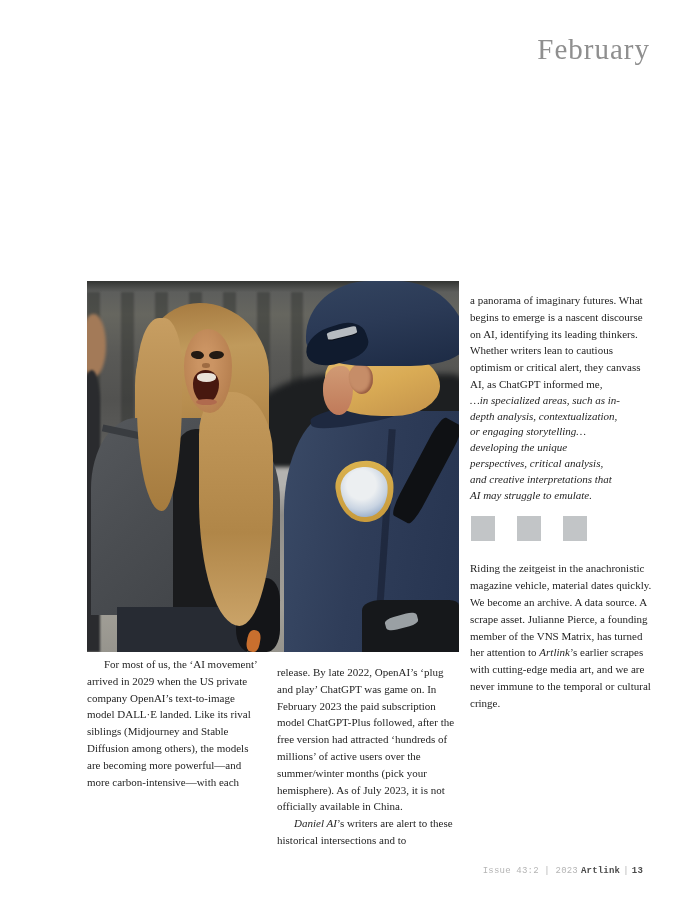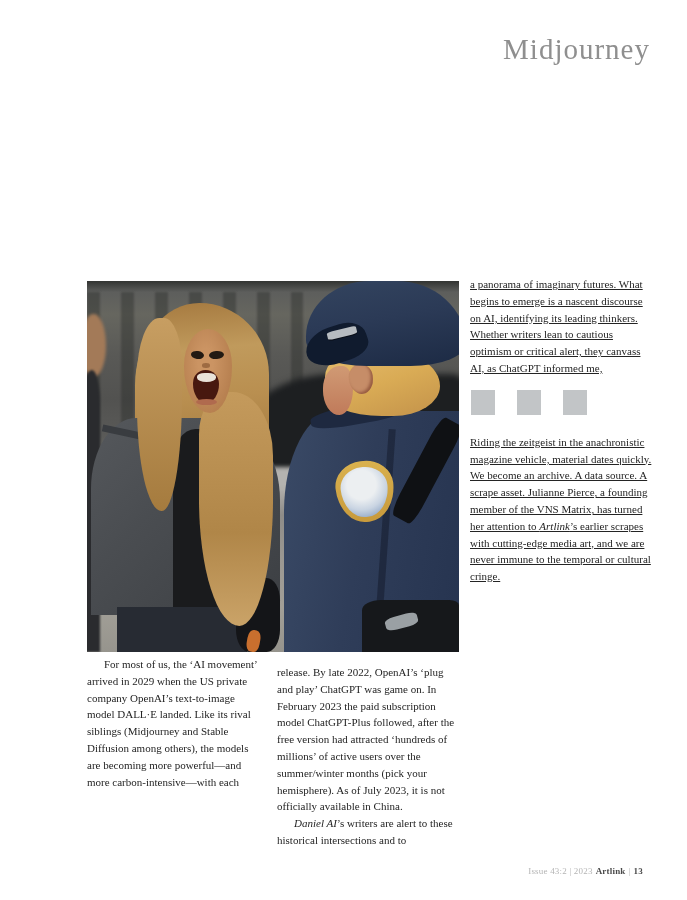--- a/index.html
+++ b/index.html
@@ -5,33 +5,33 @@
   html,body{margin:0;padding:0;}
   body{width:687px;height:900px;background:#ffffff;position:relative;overflow:hidden;
        font-family:"Liberation Serif", serif;}
   .page{position:absolute;inset:0;background:#fff;}
 
   .title{position:absolute;top:33px;right:37px;font-size:29px;color:#8f8f8f;
          letter-spacing:1px;font-weight:400;}
 
   
   .col{position:absolute;color:#242424;font-size:11px;line-height:16.8px;text-align:left;}
-  .col-right{left:470px;top:276px;width:186px;text-decoration:underline;}
+  .col-right{left:470px;top:292px;width:186px;}
   .col-left{left:87px;top:656px;width:177px;}
   .col-mid{left:277px;top:656px;width:184px;margin-top:8px;}
   .col p{margin:0;}
   .col p.indent{text-indent:17px;}
   .it{font-style:italic;}
 
   .quote{margin:10px 0 0 23px;width:150px;line-height:15.8px;font-size:11px;}
 
   .squares{display:flex;gap:22px;margin:13px 0 19px 1px;}
   .sq{width:24px;height:25px;}
 
-  .footer{position:absolute;top:866px;right:44px;font-family:Liberation Serif, serif;
+  .footer{position:absolute;top:866px;right:44px;font-family:Liberation Mono, monospace;
           font-size:9px;color:#b5b5b5;letter-spacing:.2px;padding-left:48px;}
   .footer .mag{color:#4a4a4a;font-weight:700;margin-left:3px;}
   .footer .divider{color:#b5b5b5;margin:0 3px;}
   .footer .pg{color:#4a4a4a;font-weight:700;}
 
   
   .photo{position:absolute;left:87px;top:281px;width:372px;height:371px;overflow:hidden;
          background:#6a6a68;}
   .photo div{position:absolute;}
   .ph-bg{inset:0;background:linear-gradient(180deg,#323432 0%,#5d5e5c 3%,#66665f 9%,
@@ -114,21 +114,21 @@
   .ph-brim{left:58.5%;top:12%;width:17%;height:10%;background:#101b2e;
         border-radius:50% 40% 40% 50%/60% 50% 40% 50%;transform:rotate(-18deg);}
   .ph-cap-clip{left:64.5%;top:13%;width:8%;height:2.2%;background:#b7bcc1;
         transform:rotate(-14deg);border-radius:20%;box-shadow:0 1px 0 rgba(0,0,0,.5);}
 </style>
 </head>
 <body>
 
 <div class="page">
 
-  <div class="title">Midjourney</div>
+  <div class="title">February</div>
 
   <div class="photo">
     <div class="ph-bg"></div>
     <div class="ph-stripes"></div>
     <div class="ph-car"></div>
     <div class="ph-lightband"></div>
     <div class="ph-bystander-head"></div>
     <div class="ph-bystander-body"></div>
 
     <div class="ph-hair-back"></div>
@@ -160,20 +160,21 @@
     <div class="ph-ohair"></div>
     <div class="ph-cheek"></div>
     <div class="ph-ear"></div>
     <div class="ph-cap"></div>
     <div class="ph-brim"></div>
     <div class="ph-cap-clip"></div>
   </div>
 
   <div class="col col-right">
     <p><span>a panorama of imaginary futures. What begins to emerge is a nascent discourse on AI, identifying its leading thinkers. Whether writers lean to cautious optimism or critical alert, they canvass AI, as ChatGPT informed me,</span></p>
+    <p class="quote"><span class="it">…in specialized areas, such as in-depth analysis, contextualization, or engaging storytelling…developing the unique perspectives, critical analysis, and creative interpretations that AI may struggle to emulate.</span></p>
     <div class="squares" id="squares">
         <div class="sq" style="background: rgb(194, 197, 199);"></div>
         <div class="sq" style="background: rgb(194, 197, 199);"></div>
         <div class="sq" style="background: rgb(194, 197, 199);"></div>
       </div>
     <p><span>Riding the zeitgeist in the anachronistic magazine vehicle, material dates quickly. We become an archive. A data source. A scrape asset. Julianne Pierce, a founding member of the VNS Matrix, has turned her attention to </span><span class="it">Artlink</span><span>’s earlier scrapes with cutting-edge media art, and we are never immune to the temporal or cultural cringe.</span></p>
   </div>
 
   <div class="col col-left">
     <p class="indent"><span>For most of us, the ‘AI movement’ arrived in 2029 when the US private company OpenAI’s text-to-image model DALL·E landed. Like its rival siblings (Midjourney and Stable Diffusion among others), the models are becoming more powerful—and more carbon-intensive—with each</span></p>

